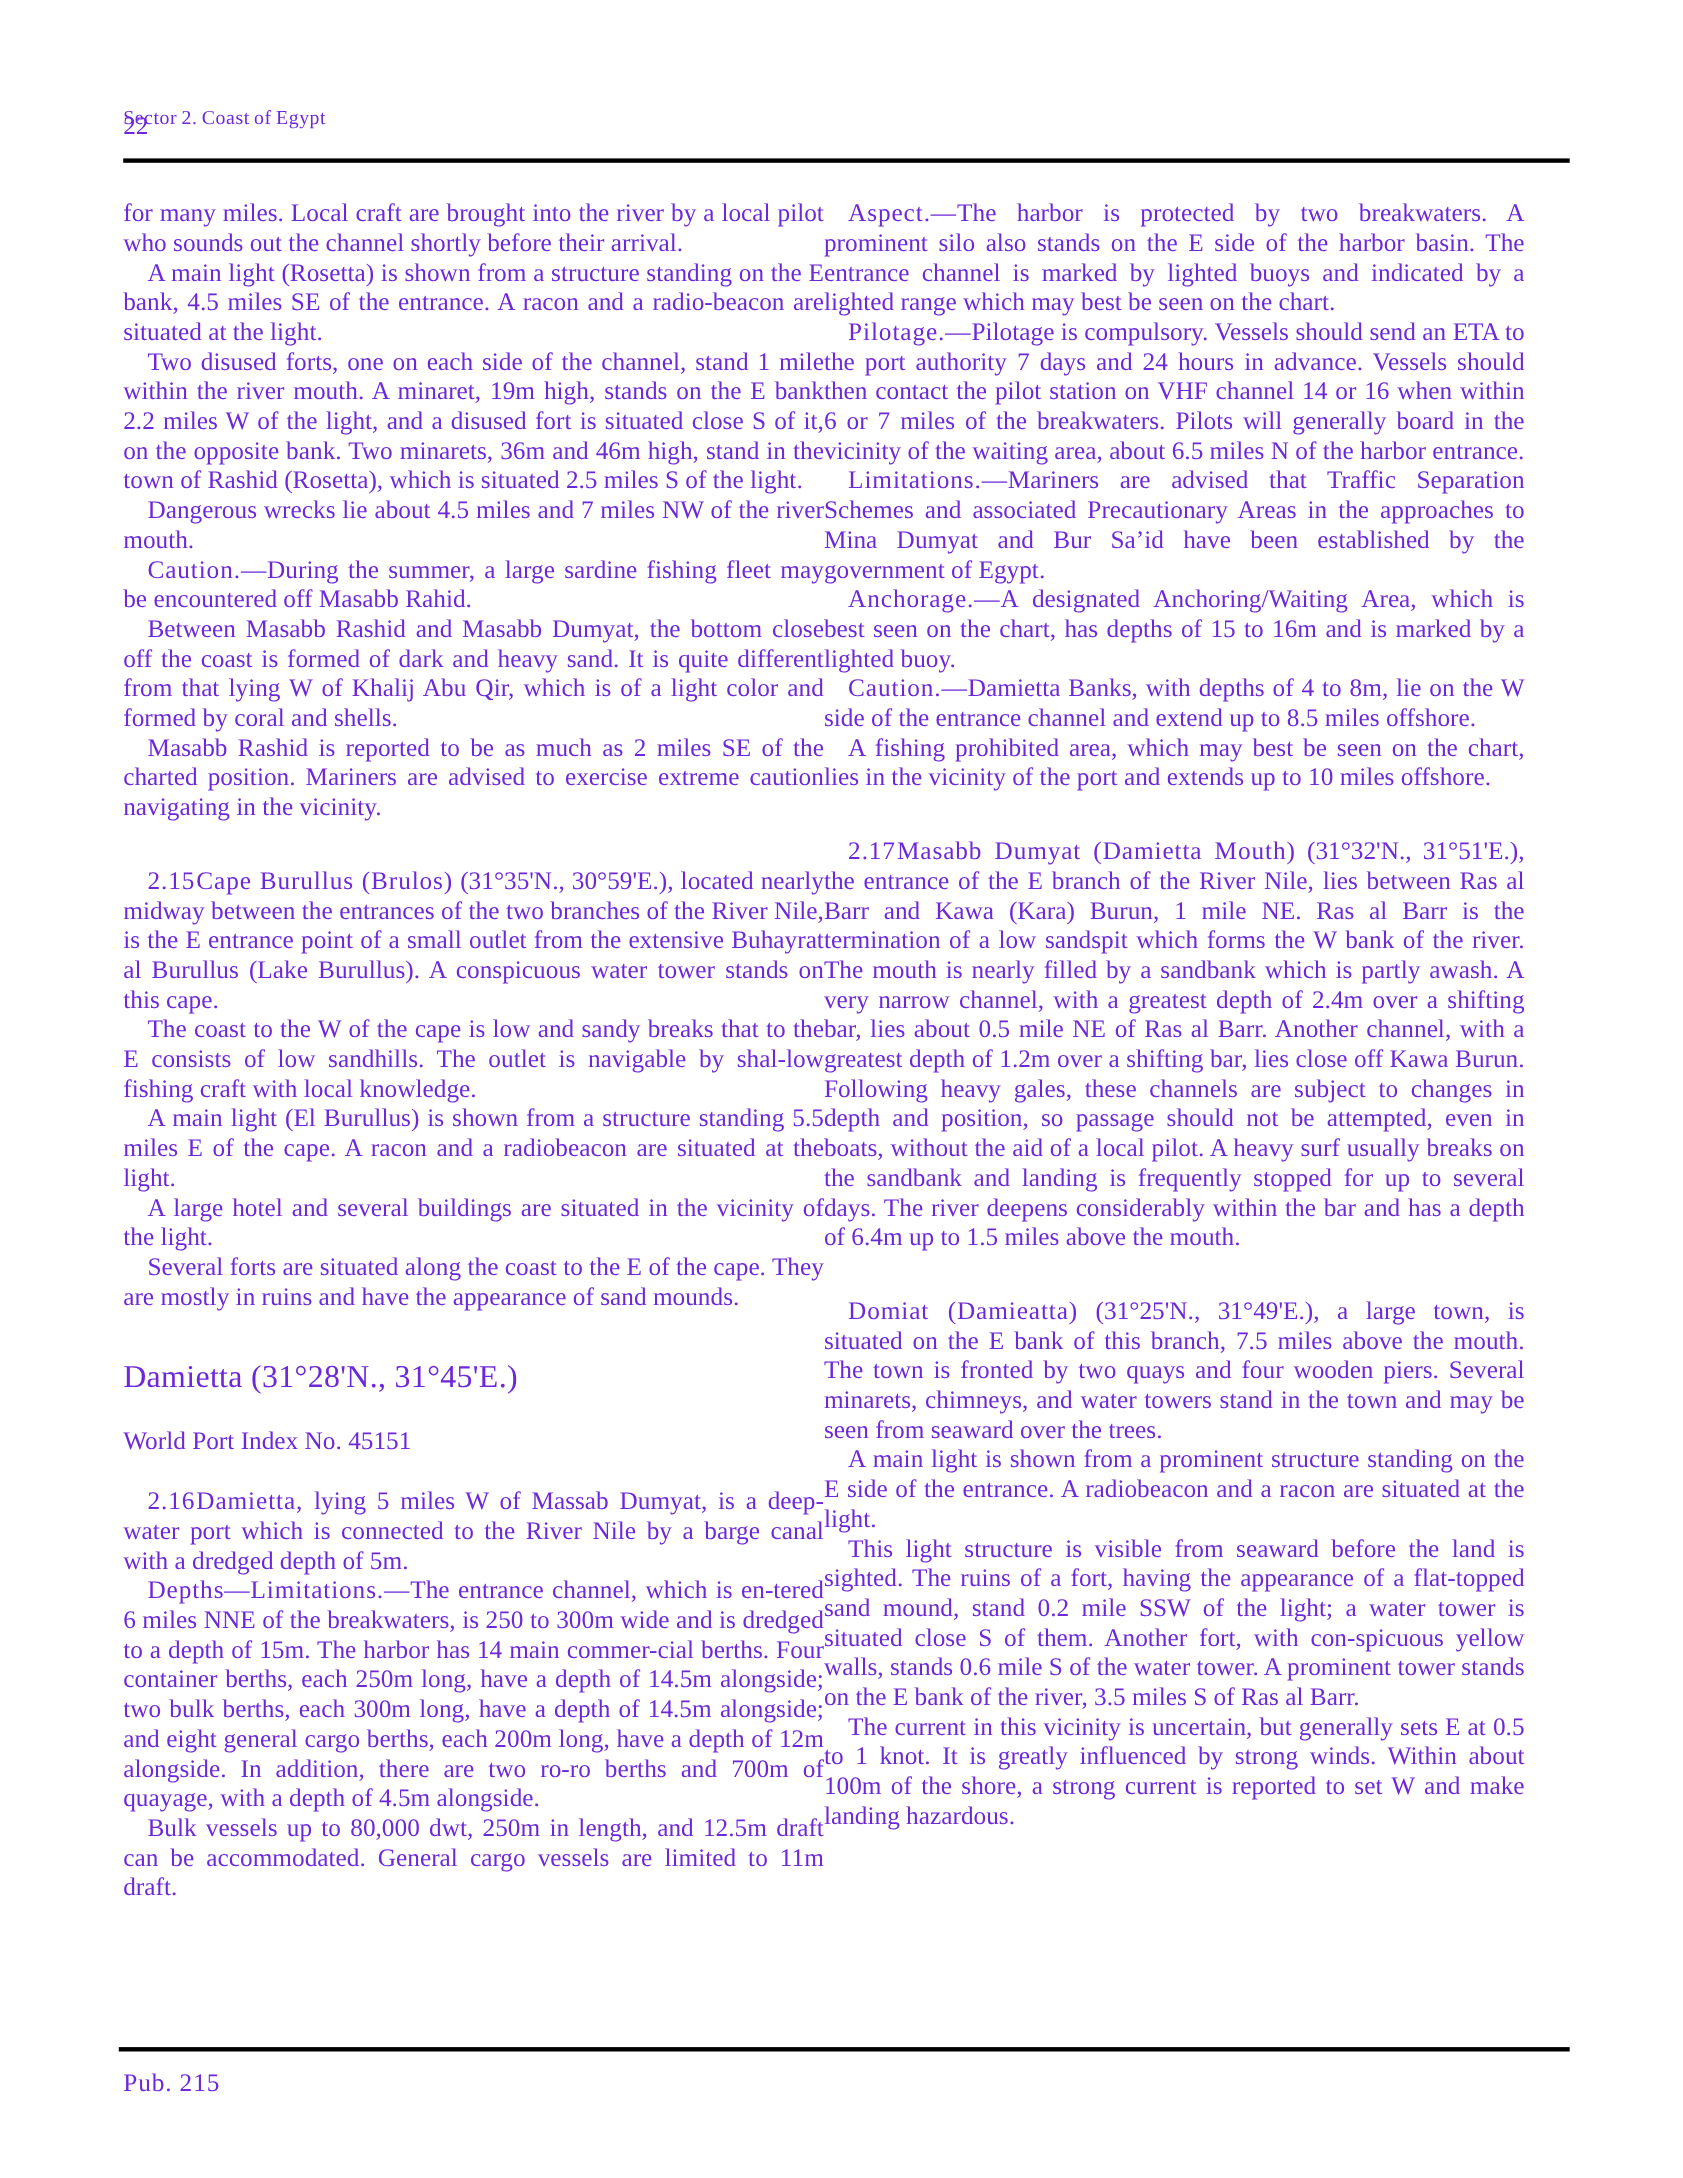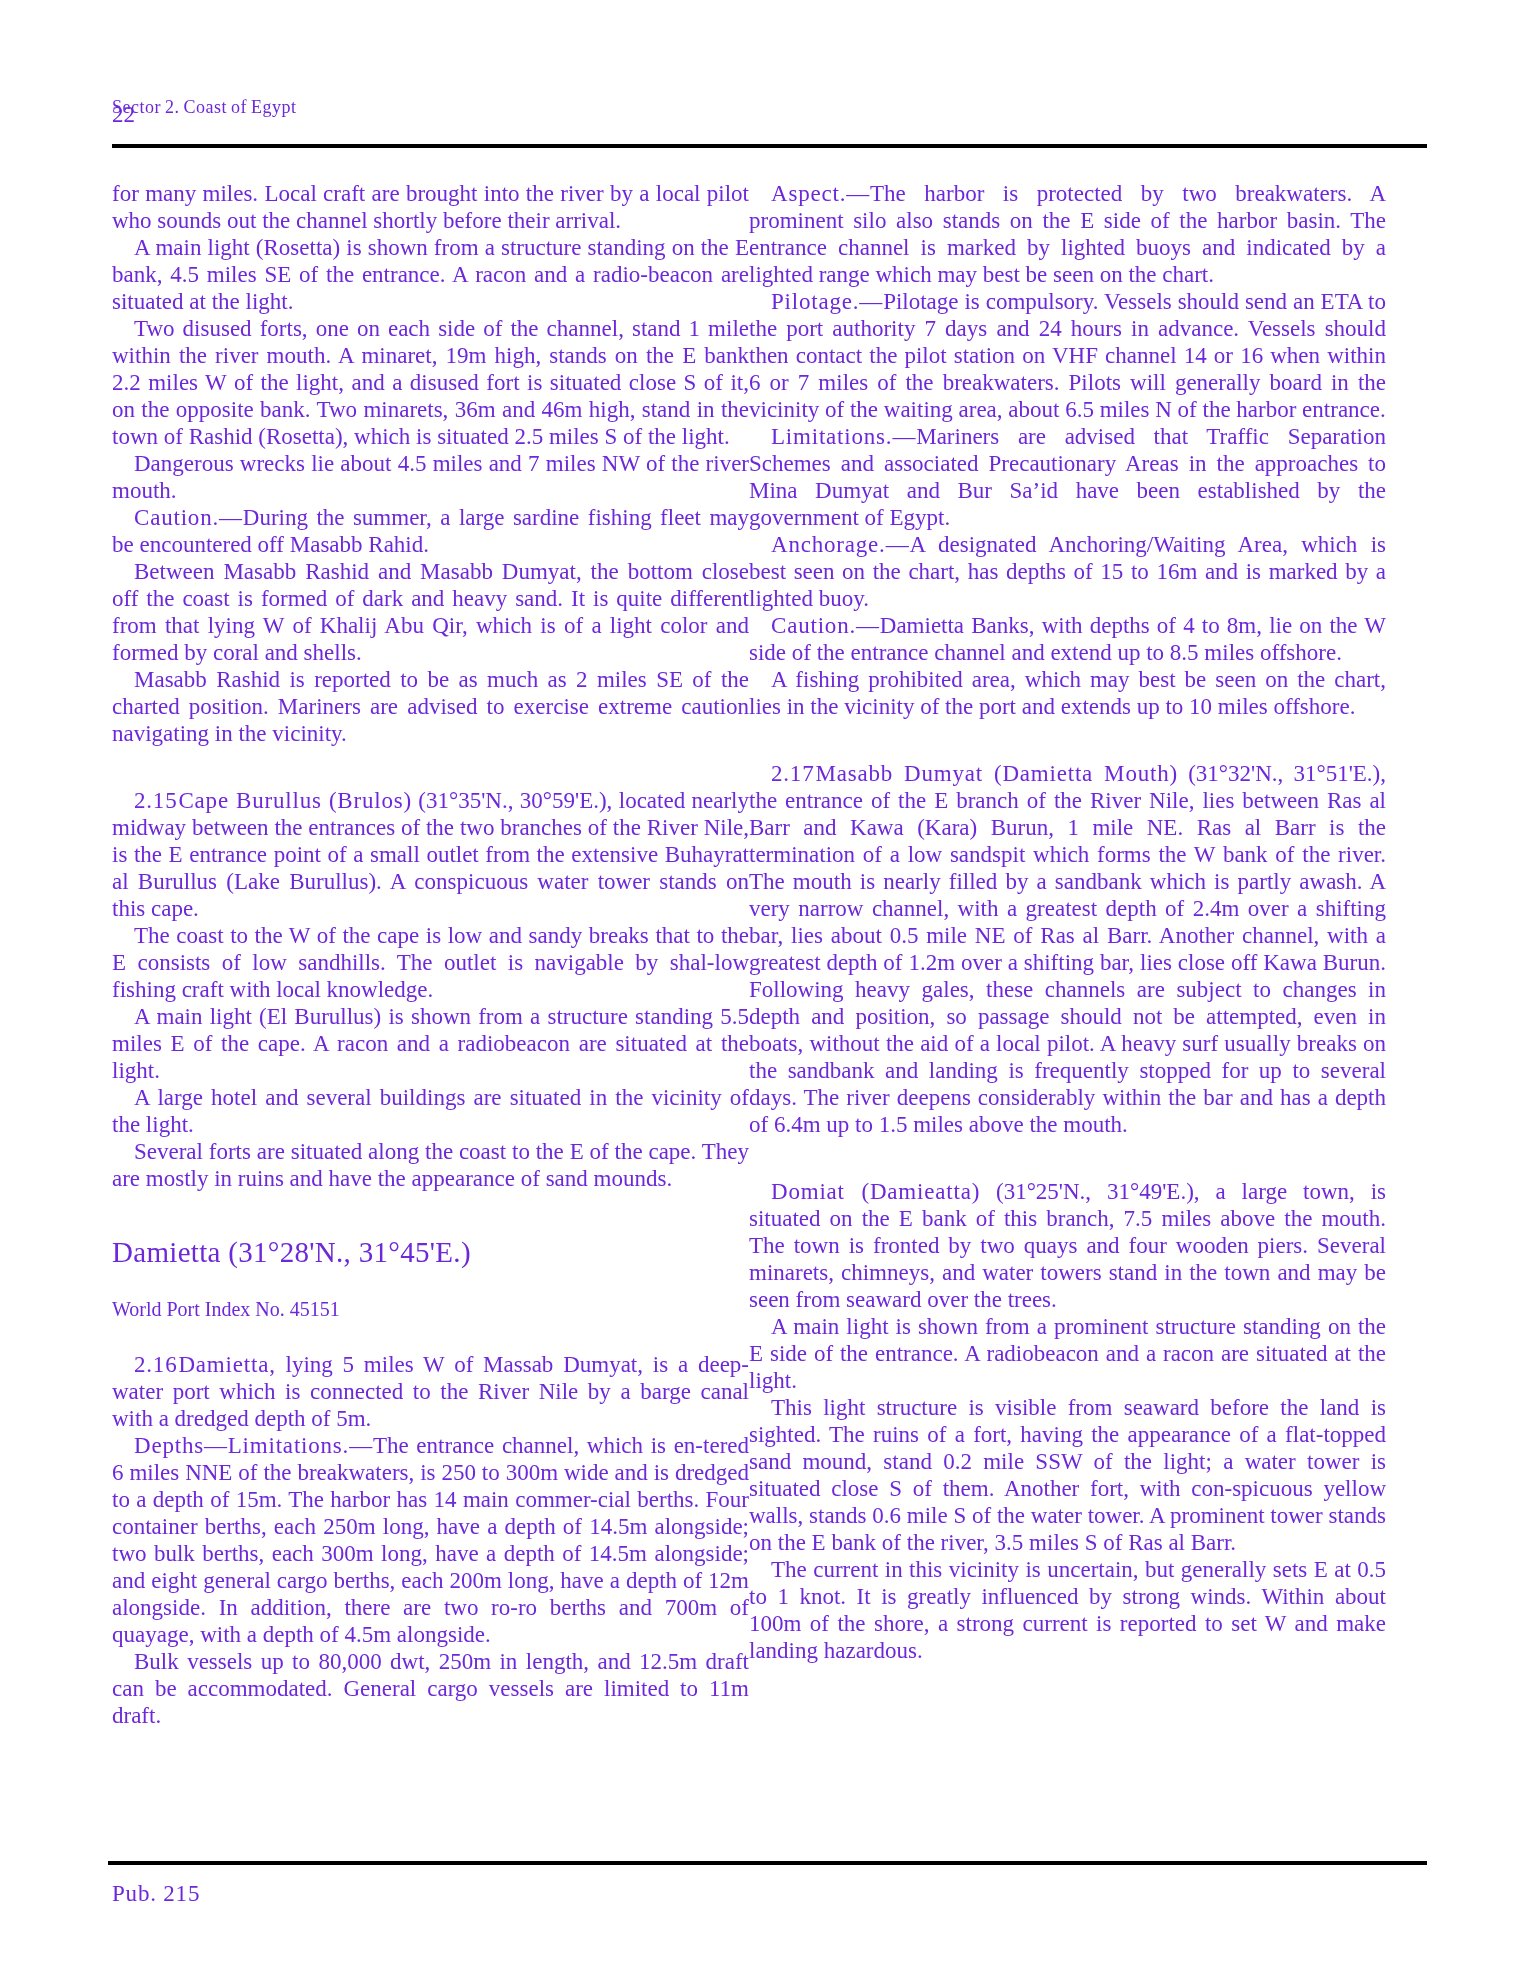--- a/index.html
+++ b/index.html
@@ -30,21 +30,21 @@
   }
   p.para.noindent{text-indent:0;}
   p.para.gap-lg{margin-top:40px;}
   .secnum{letter-spacing:.8px;margin-right:1px;}
   .lead{letter-spacing:.8px;}
   h2.feature-heading{
     font-size:29px;line-height:34px;font-weight:normal;
     letter-spacing:.3px;margin:43px 0 0 0;
   }
   p.subhead{
-    margin:27px 0 28px 0;font-size:20px;line-height:27px;text-indent:0;
+    margin:27px 0 28px 0;font-size:23px;line-height:27px;text-indent:0;
   }
   .pub{position:absolute;left:112px;top:1880px;font-size:23px;line-height:27px;letter-spacing:.8px;}
 </style>
 </head>
 <body>
 
 <div class="page">
 
   <div class="hdr">
     <span class="pagenum">22</span>

